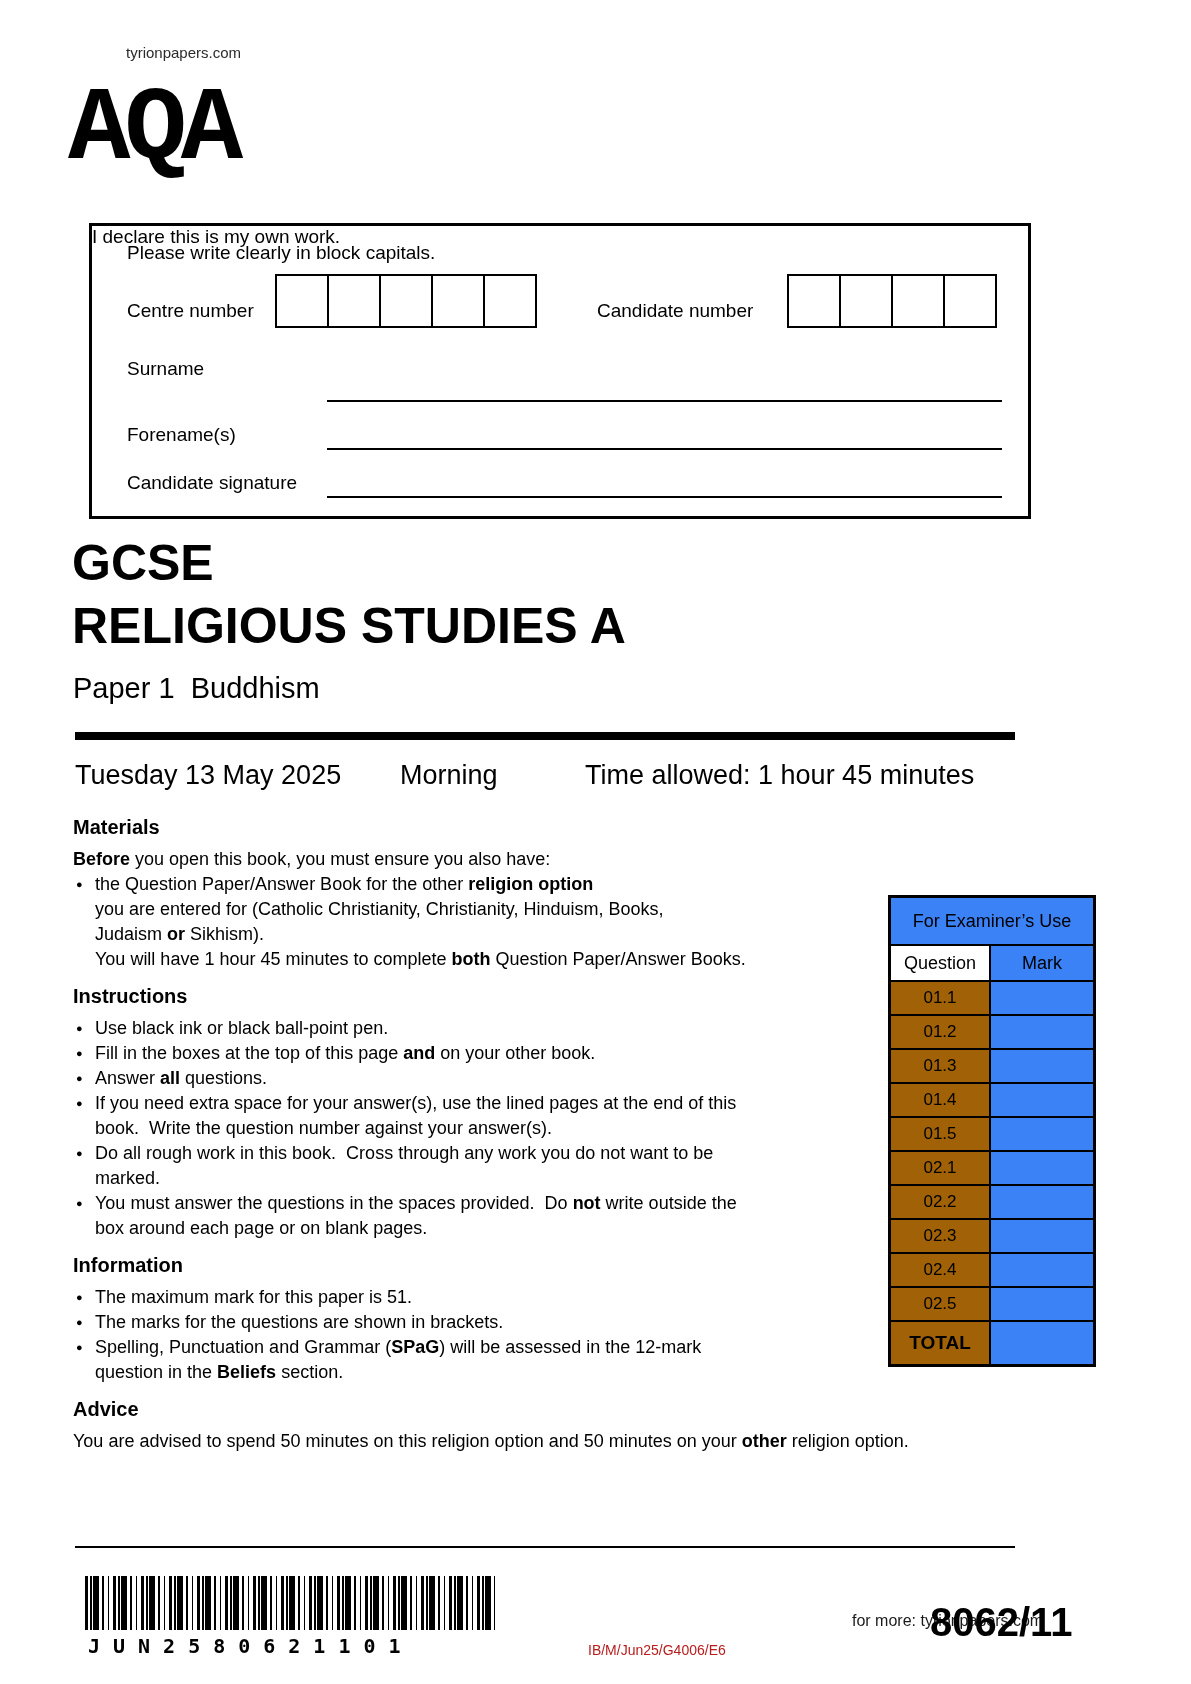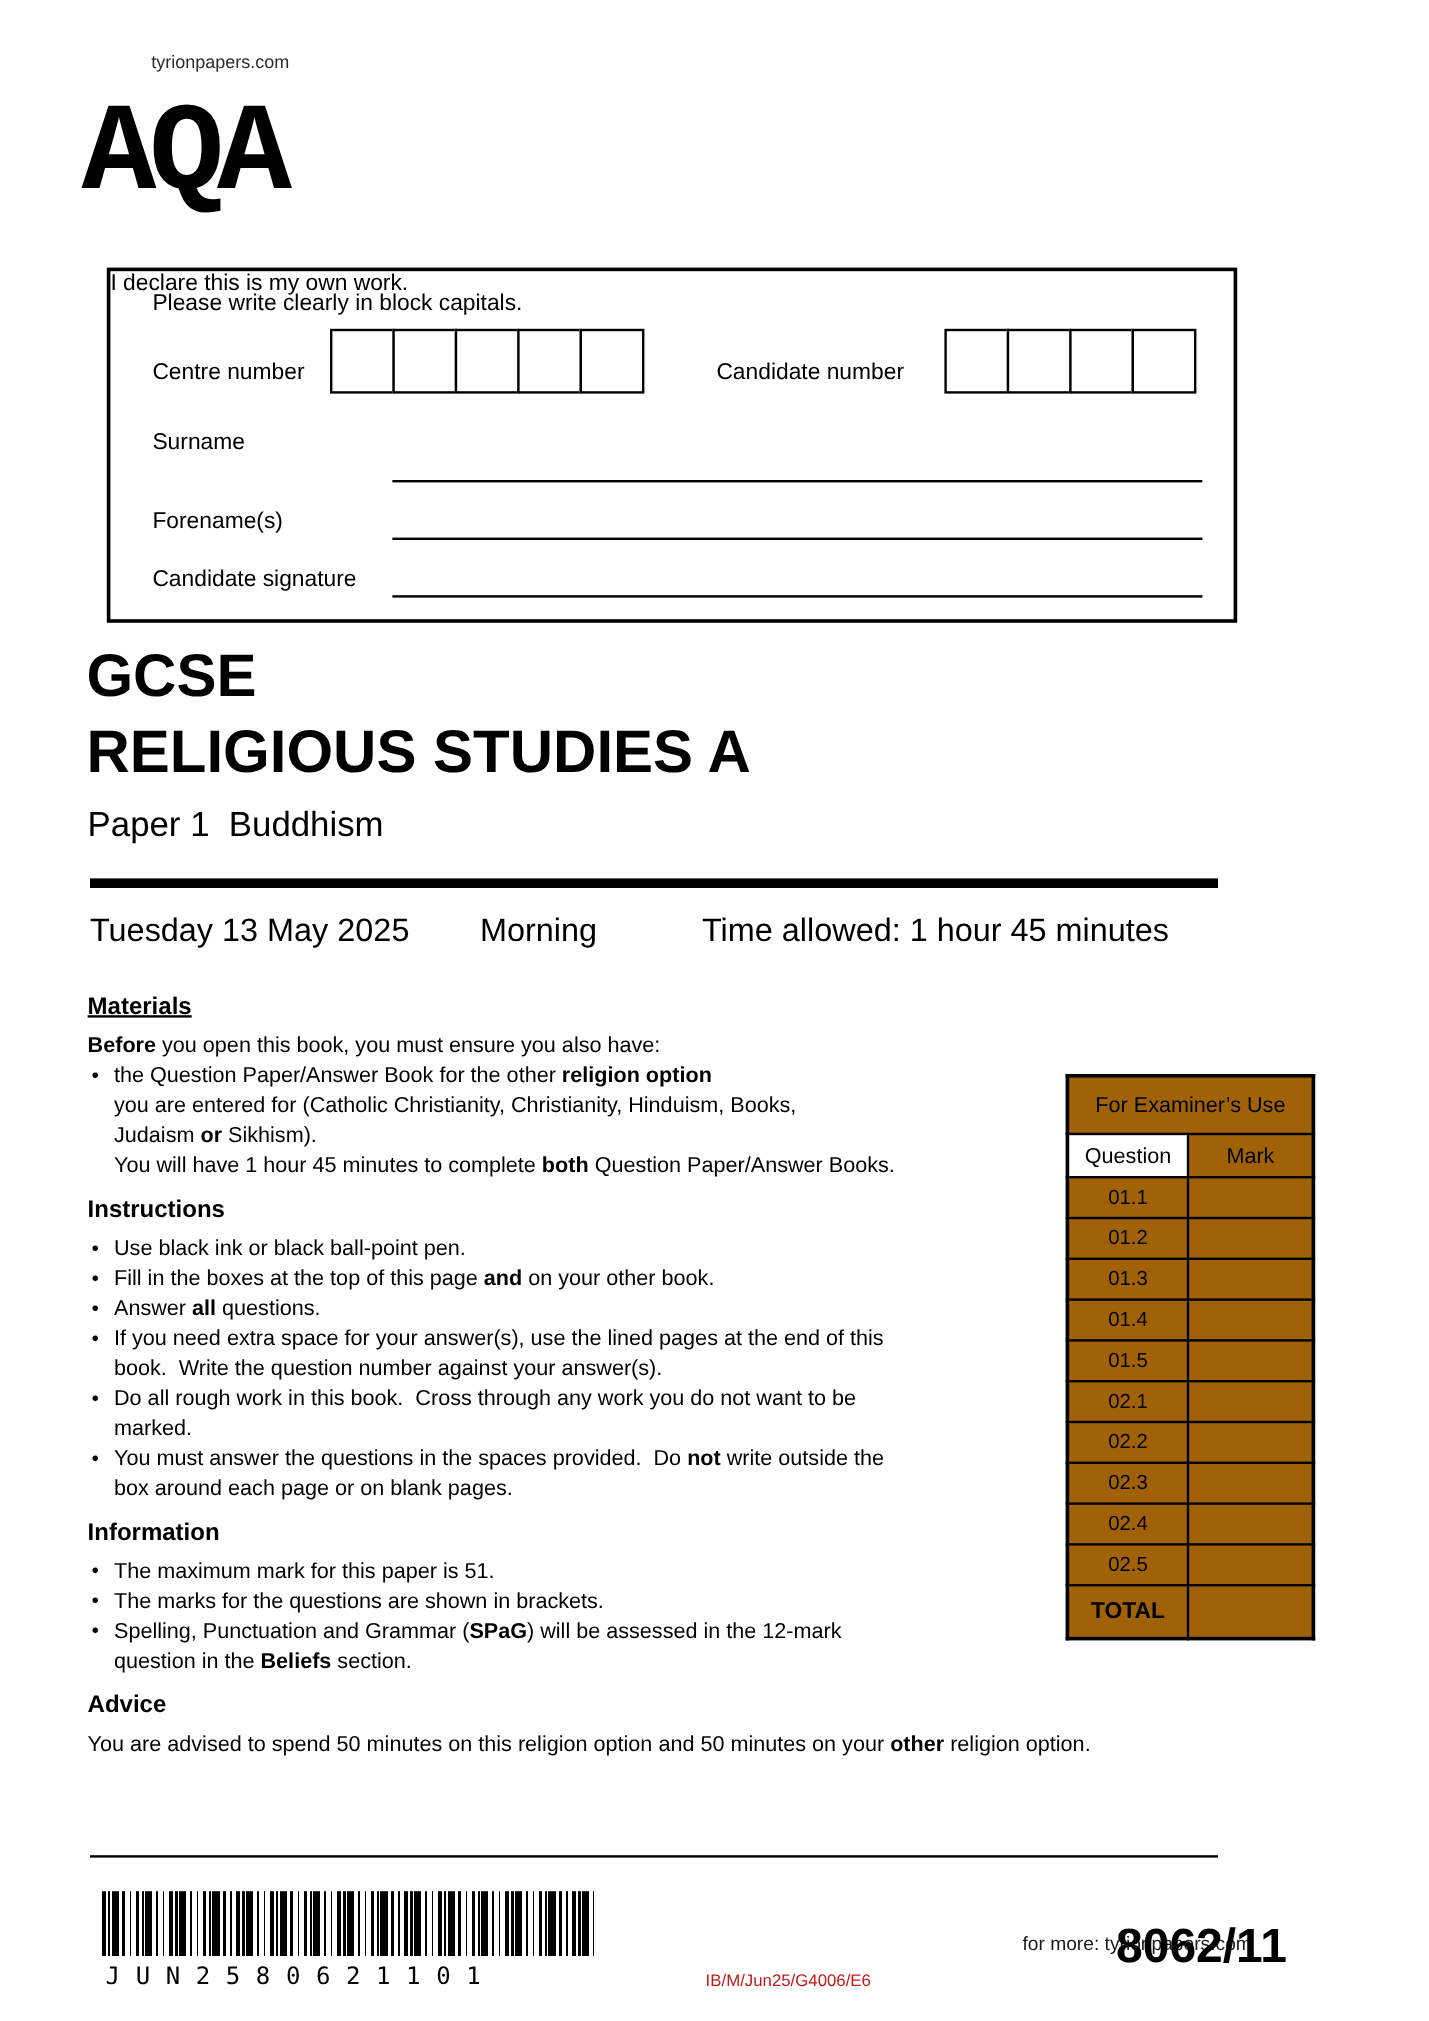--- a/index.html
+++ b/index.html
@@ -38,48 +38,48 @@
 
   
   .session-item{top:760px;font-size:27px;white-space:pre;}
   .sess-date{left:75px;}
   .sess-daypart{left:400px;}
   .sess-time{left:585px;}
 
   
   .sections{left:73px;top:815px;width:745px;font-size:18px;line-height:25px;}
   .s-head{font-size:20px;font-weight:bold;margin:12px 0 7px 0;}
-  .s-head:first-child{margin-top:12px;text-decoration:underline;}
+  .s-head:first-child{margin-top:0;}
   .para{position:relative;margin:0;white-space:pre-wrap;width:672px;}
   .para.bullet,.para.indent{padding-left:22px;}
   .para .dot{position:absolute;left:3px;top:0;font-size:11px;line-height:25px;}
   .para.wide{width:940px;}
 
   
   .exam-table-wrap{left:888px;top:895px;}
   table.exam-table{border-collapse:collapse;border:3px solid #000;}
   .exam-table th,.exam-table td{border:2px solid #000;text-align:center;vertical-align:middle;
        font-family:"Liberation Sans",sans-serif;}
-  .shade{background:#a16207;}
+  .shade{background:#3b82f6;}
   .t-title{width:198px;height:44px;font-size:18px;font-weight:normal;}
   .qhead{width:96px;height:32px;font-size:18px;font-weight:normal;background:#fff;}
   .mhead{width:100px;height:32px;font-size:18px;font-weight:normal;}
   .qcell{height:30px;font-size:17px;background:#a16207;}
   .mcell{height:30px;}
   .total-row td{height:40px;}
   .total-lbl{font-size:19px;font-weight:bold;}
 
   
   .rule-thin{left:75px;top:1546px;width:940px;height:2px;background:#000;}
   .barcode{left:85px;top:1576px;width:410px;height:54px;
      background:repeating-linear-gradient(90deg,
        #000 0 3px,#fff 3px 5px,#000 5px 7px,#fff 7px 8px,#000 8px 14px,
        #fff 14px 17px,#000 17px 19px,#fff 19px 23px,#000 23px 24px,#fff 24px 28px);}
   .barcode-text{left:88px;top:1634px;font-family:"DejaVu Sans Mono",monospace;
-     font-size:20px;letter-spacing:13px;white-space:pre;}
+     font-size:20px;letter-spacing:13px;white-space:pre;font-weight:bold;}
   .doc-ref{left:588px;top:1642px;font-size:14px;color:#b91c1c;}
   .promo{left:852px;top:1612px;font-size:16px;color:#1a1a1a;z-index:1;}
   .paper-code{left:930px;top:1600px;font-size:40px;font-weight:bold;z-index:2;}
 </style>
 </head>
 <body>
 
 <div class="page">
 
   <div class="abs watermark">tyrionpapers.com</div>

